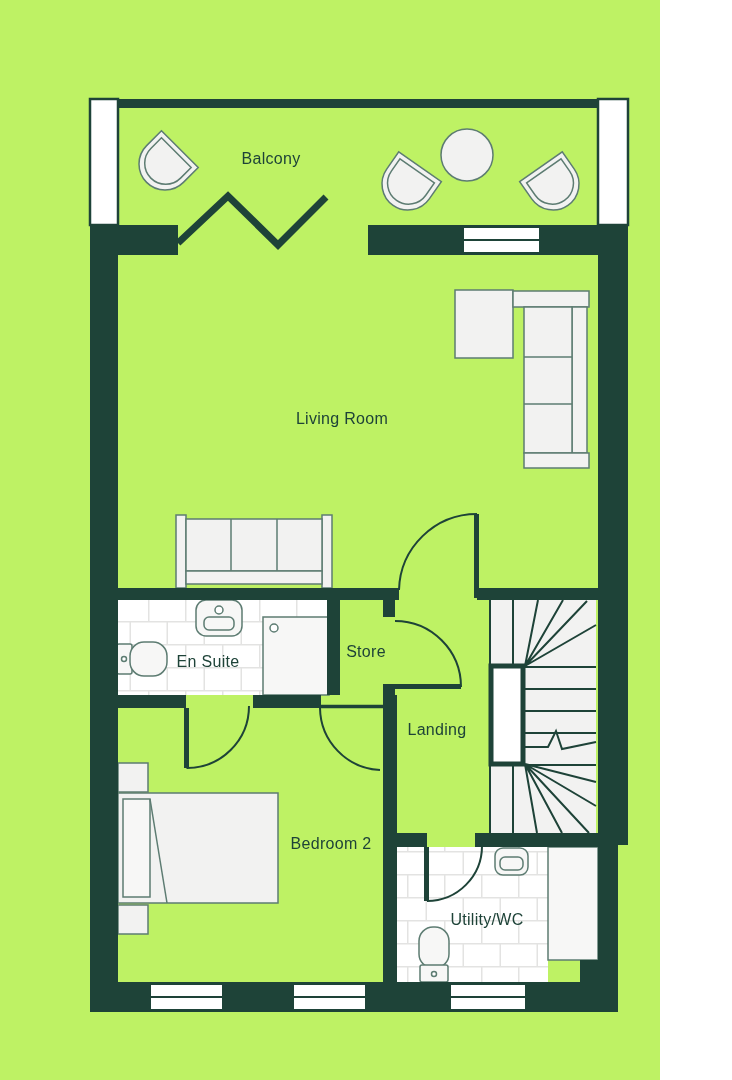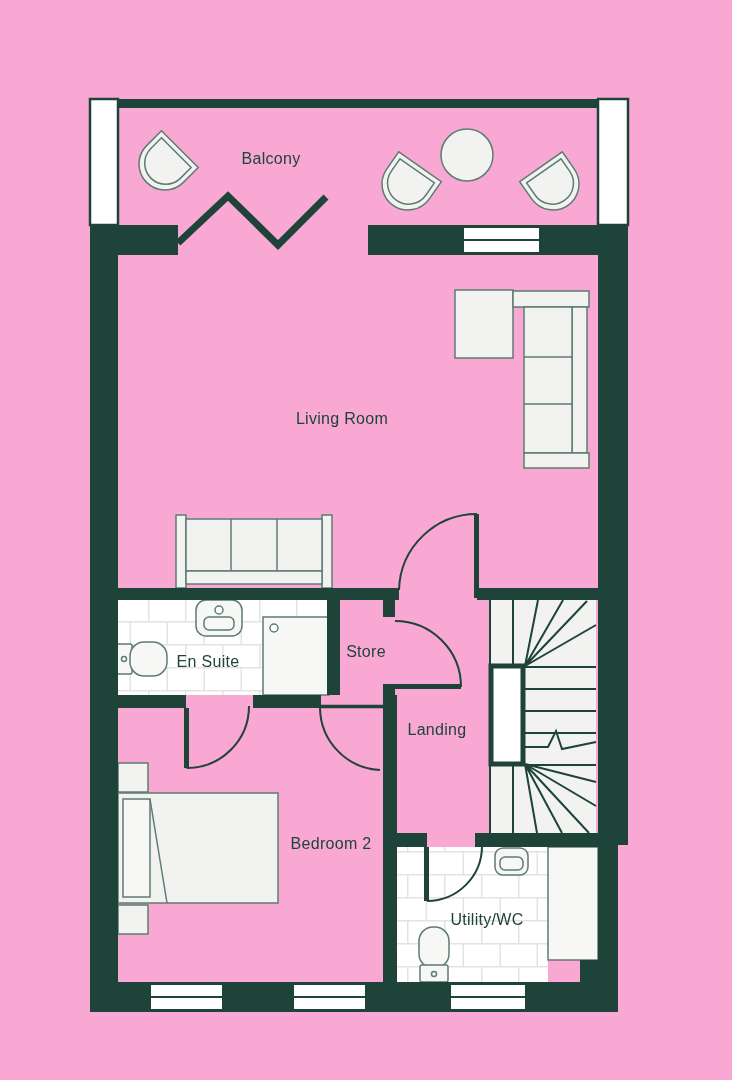--- a/index.html
+++ b/index.html
@@ -3,21 +3,21 @@
 <meta charset="utf-8">
 <style>
   :root{
     --wall:#1e4338;
     --furniture_outline:#5d7c72;
     --furniture_fill:#f2f2f1;
     --tile_grout:#e3e3e2;
     --label_text:#1e4338;
   }
   html,body{margin:0;padding:0;background:#ffffff;}
-  .plan-wrap{width:732px;height:1080px;position:relative;background:#f9a8d4;}
+  .plan-wrap{width:660px;height:1080px;position:relative;background:#bef264;}
   svg{display:block;}
   .wall{fill:var(--wall);stroke:none;}
   .rail{fill:#ffffff;stroke:var(--wall);stroke-width:2.5;}
   .window{fill:#ffffff;stroke:var(--wall);stroke-width:2;}
   .winline{stroke:var(--wall);stroke-width:2;}
   .furn{fill:var(--furniture_fill);stroke:var(--furniture_outline);stroke-width:1.5;}
   .furn-light{fill:#f7f7f6;stroke:var(--furniture_outline);stroke-width:1.5;}
   .furn-line{fill:none;stroke:var(--furniture_outline);stroke-width:1.5;}
   .dot{fill:#ffffff;stroke:var(--furniture_outline);stroke-width:1.5;}
   .door-arc{fill:none;stroke:var(--wall);stroke-width:2;}

